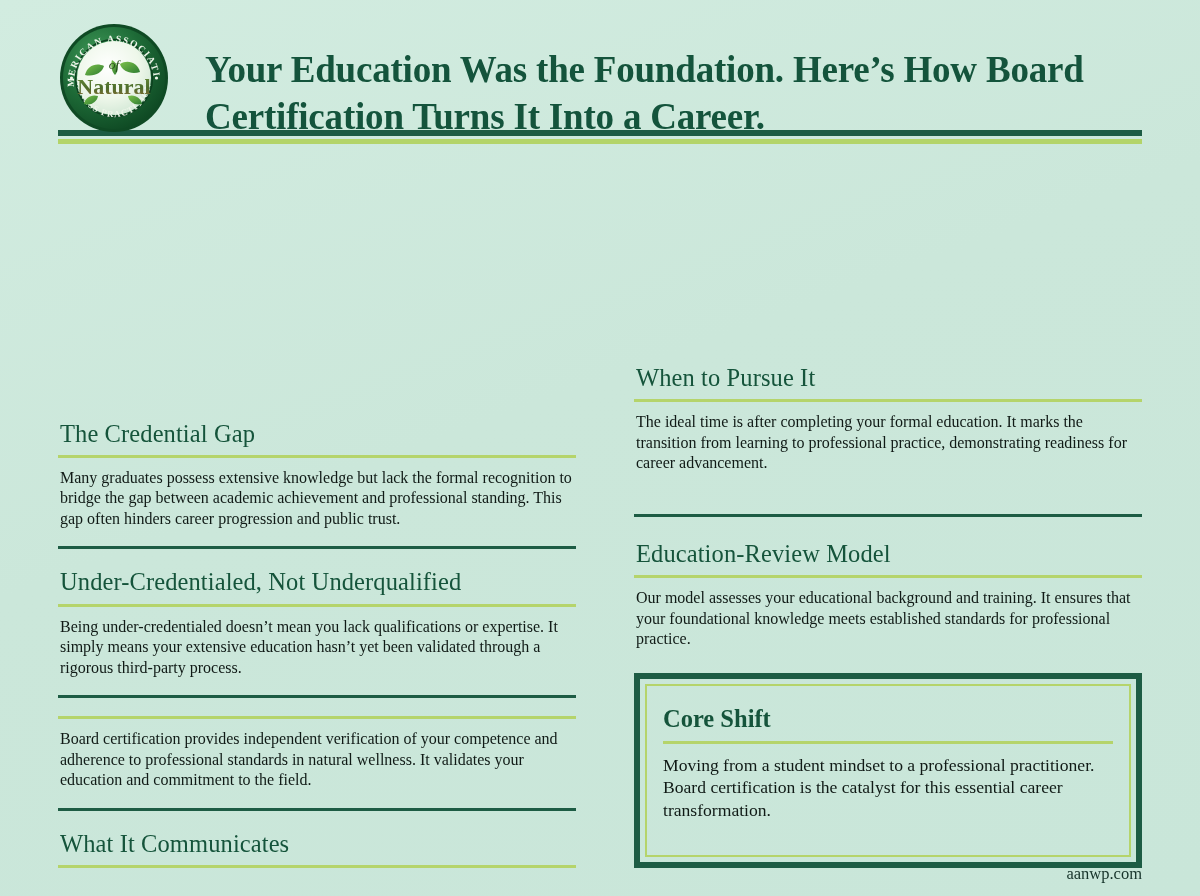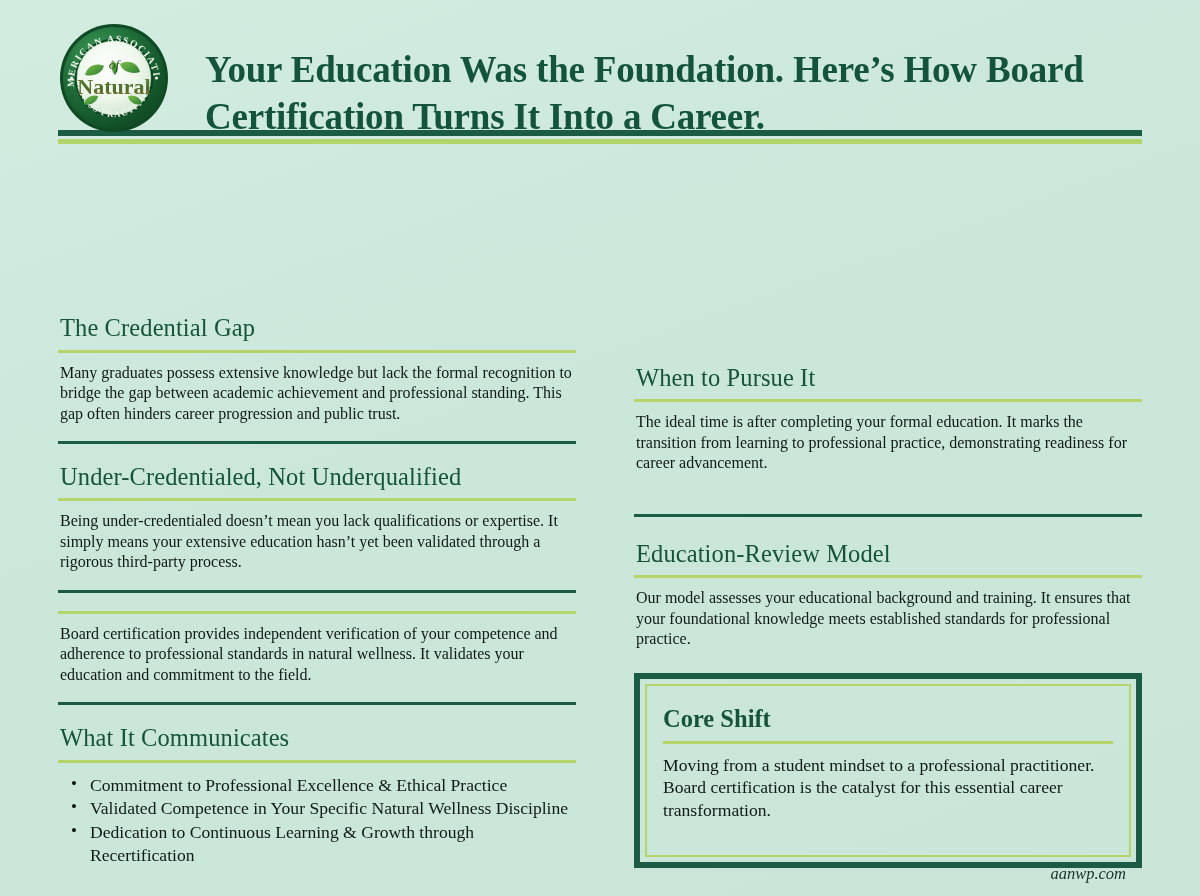--- a/index.html
+++ b/index.html
@@ -166,25 +166,24 @@
   .core-body {
     font-size: 17.6px;
     line-height: 1.28;
     color: #101a16;
     margin-top: 10px;
   }
 
   
   .footer {
     position: absolute;
-    right: 74px;
+    right: 58px;
     bottom: 12px;
     font-size: 16.5px;
     color: #16332a;
-    font-style: italic;
   }
 
   
   .logo-svg { display: block; }
 </style>
 </head>
 <body>
 
 <div class="page">
 
@@ -268,25 +267,20 @@
 
       <div class="section" style="margin-top:18px">
         <div class="sec-underline"></div>
         <p class="sec-body">Board certification provides independent verification of your competence and adherence to professional standards in natural wellness. It validates your education and commitment to the field.</p>
         <div class="sec-divider"></div>
       </div>
 
       <div class="section" style="margin-top:18px">
         <h2 class="sec-title">What It Communicates</h2>
         <div class="sec-underline"></div>
-        <ul class="sec-list">
-          <li>Commitment to Professional Excellence &amp; Ethical Practice</li>
-          <li>Validated Competence in Your Specific Natural Wellness Discipline</li>
-          <li>Dedication to Continuous Learning &amp; Growth through Recertification</li>
-        </ul>
       </div>
 
     </div>
 
     <div class="col-gap"></div>
 
     <div class="col col-right">
 
 
       <div class="section" style="margin-top:18px">

